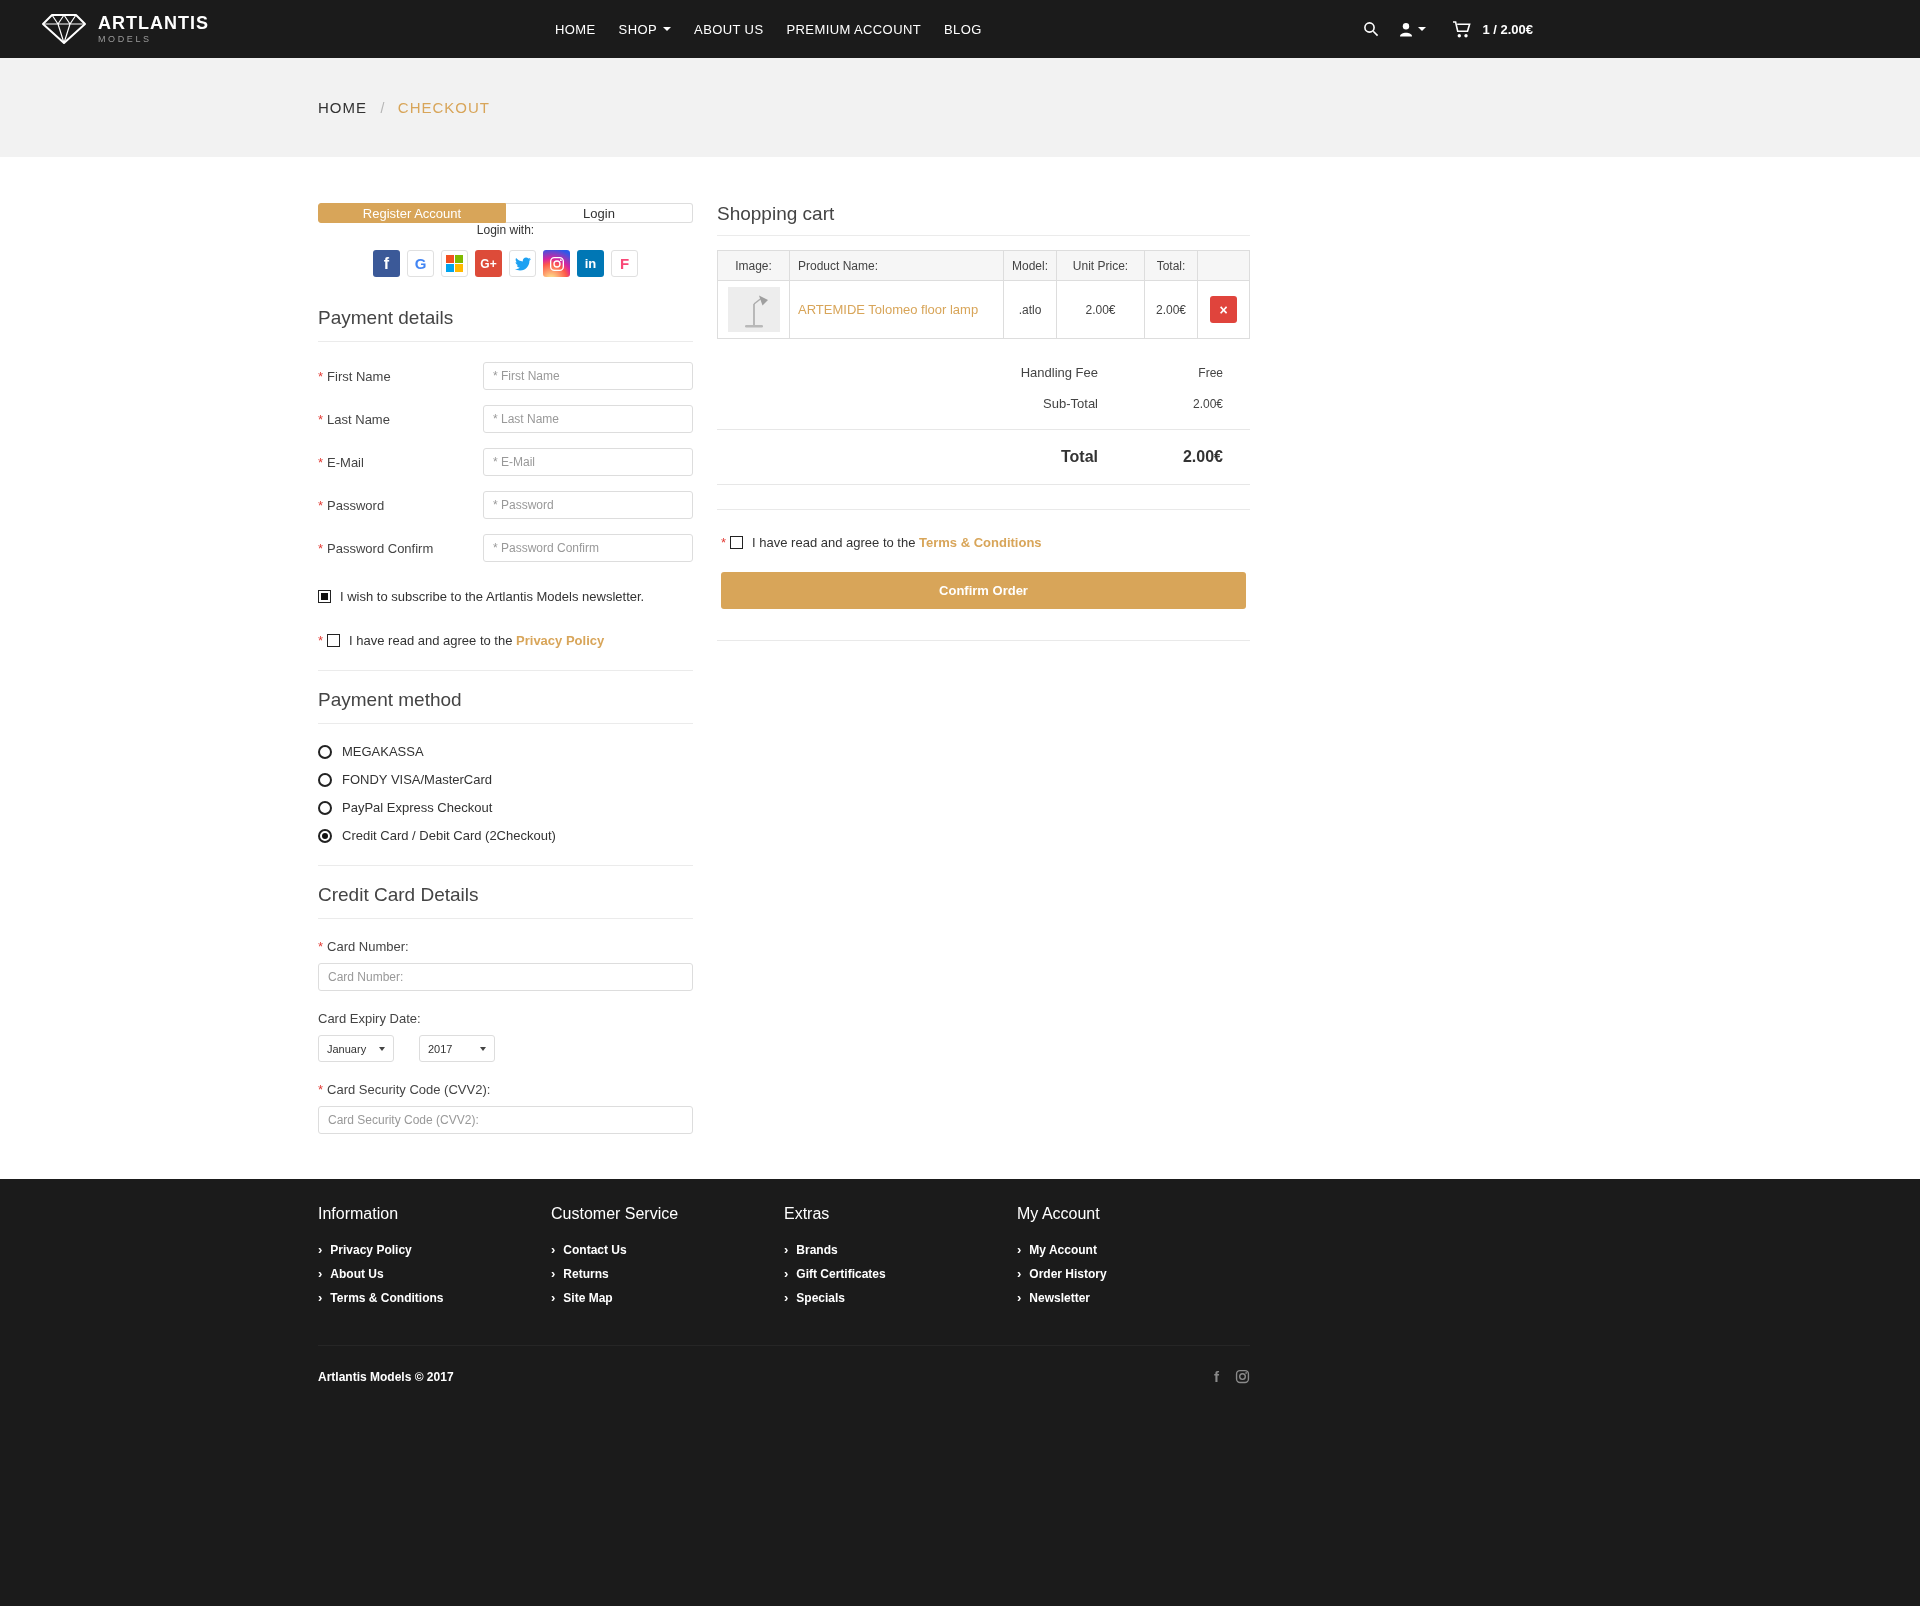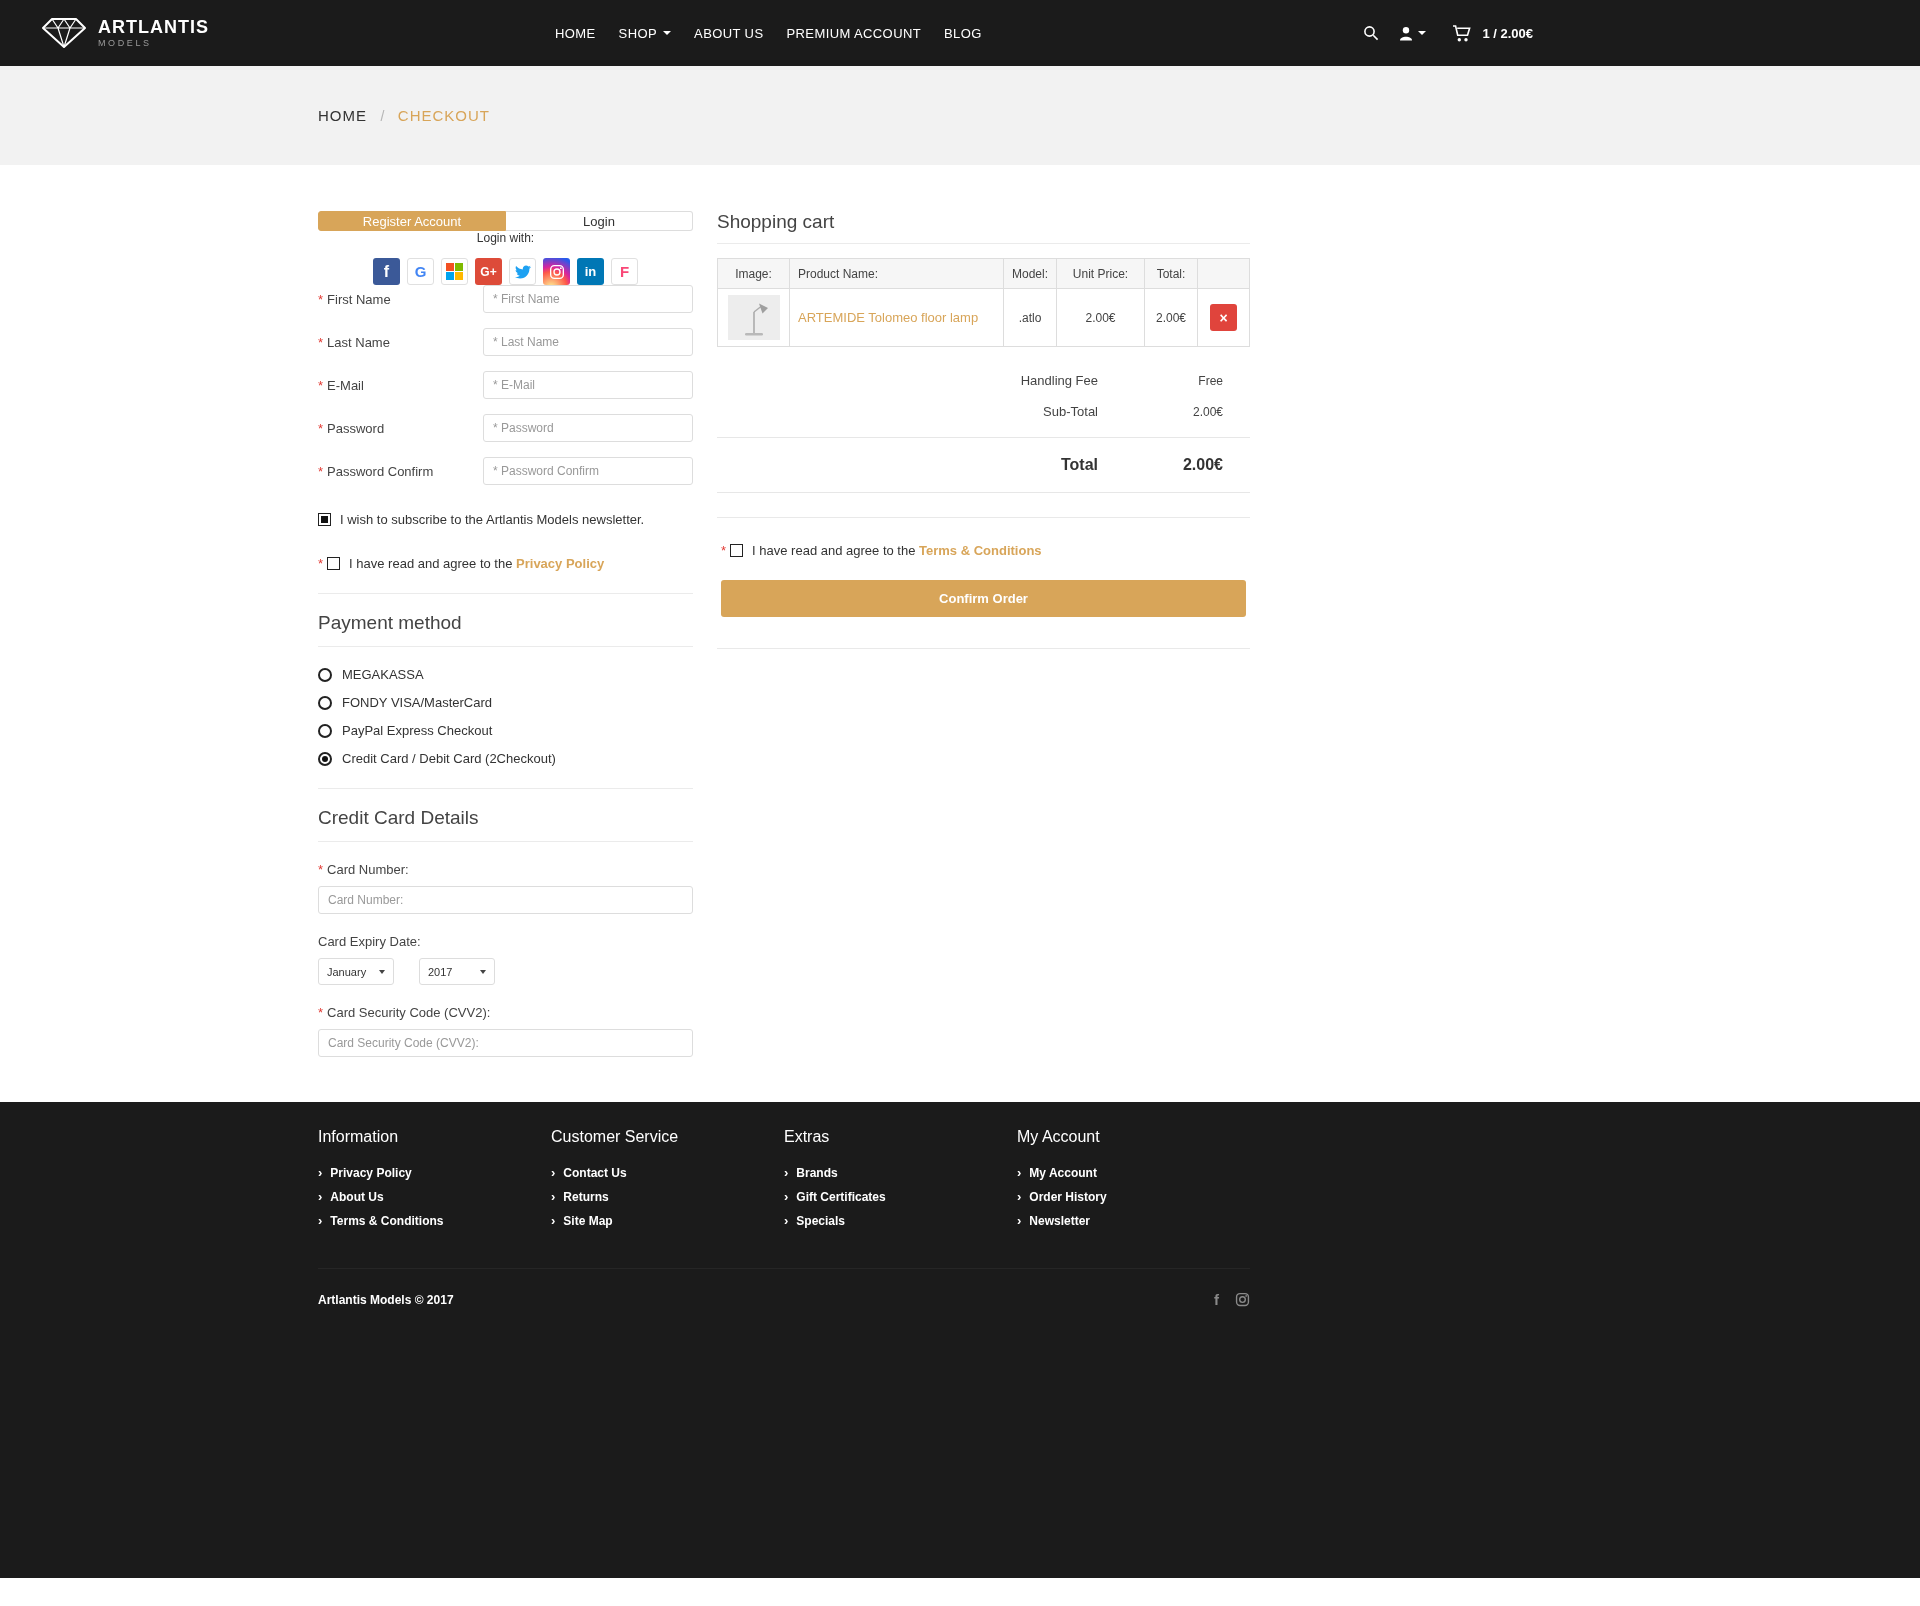--- a/index.html
+++ b/index.html
@@ -2,21 +2,21 @@
 <html><head>
 <meta charset="utf-8">
 <style>
   * { margin:0; padding:0; box-sizing:border-box; }
   html,body { background:#fff; }
   body { width:1920px; font-family:"Liberation Sans", sans-serif; color:#333; }
   a { text-decoration:none; color:inherit; cursor:pointer; }
   .container { width:932px; margin-left:318px; }
 
   
-  .topbar { height:66px; background:#1b1b1b; }
+  .topbar { height:58px; background:#1b1b1b; }
   .topbar-inner { display:flex; align-items:center; height:100%; padding-left:40px; }
   .brand { display:flex; align-items:center; gap:10px; }
   .brand-text { display:flex; flex-direction:column; line-height:1; }
   .brand-name { color:#fff; font-weight:bold; font-size:18px; letter-spacing:1px; }
   .brand-sub { color:#9b9b9b; font-size:9px; letter-spacing:2.6px; margin-top:3px; }
   .mainnav { display:flex; gap:23px; margin-left:346px; align-items:center; }
   .mainnav a { color:#fff; font-size:13px; letter-spacing:.4px; display:flex; align-items:center; gap:6px; }
   .caret { width:0; height:0; border-left:4px solid transparent; border-right:4px solid transparent; border-top:4px solid #fff; display:inline-block; }
   .top-actions { margin-left:auto; margin-right:387px; display:flex; align-items:center; gap:20px; }
   .icon-btn { display:flex; align-items:center; gap:5px; }
@@ -224,20 +224,21 @@
           </svg>
       </a>
       <a class="s-icon li">
           <span class="glyph">in</span>
         </a>
       <a class="s-icon fs">
           <span class="glyph">F</span>
         </a>
     </div>
 
+    <h2 class="section-title">Payment details</h2>
 
     <div class="form-row">
       <label><span class="req">*</span><span>First Name</span></label>
       <input type="text" placeholder="* First Name" style="">
     </div>
     <div class="form-row">
       <label><span class="req">*</span><span>Last Name</span></label>
       <input type="text" placeholder="* Last Name" style="">
     </div>
     <div class="form-row">

